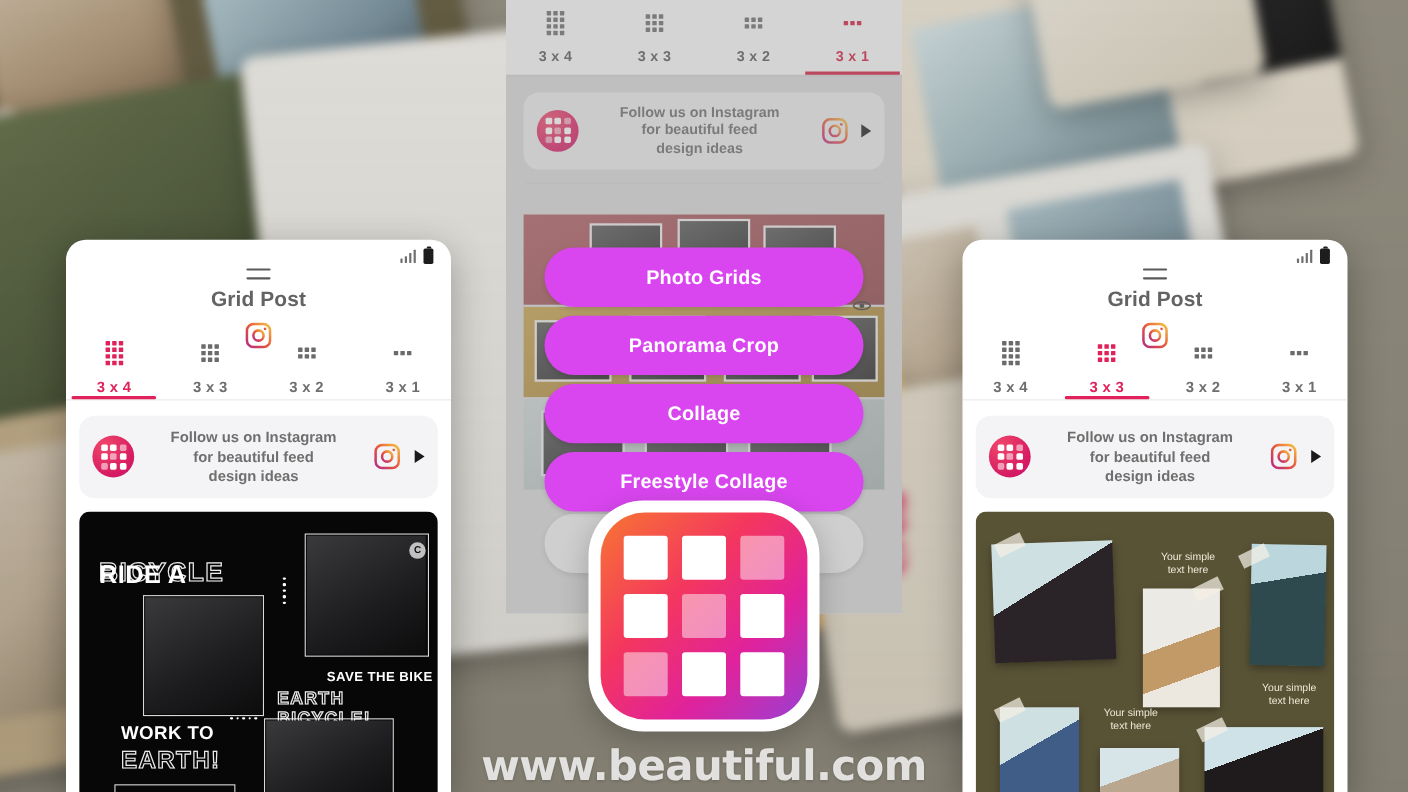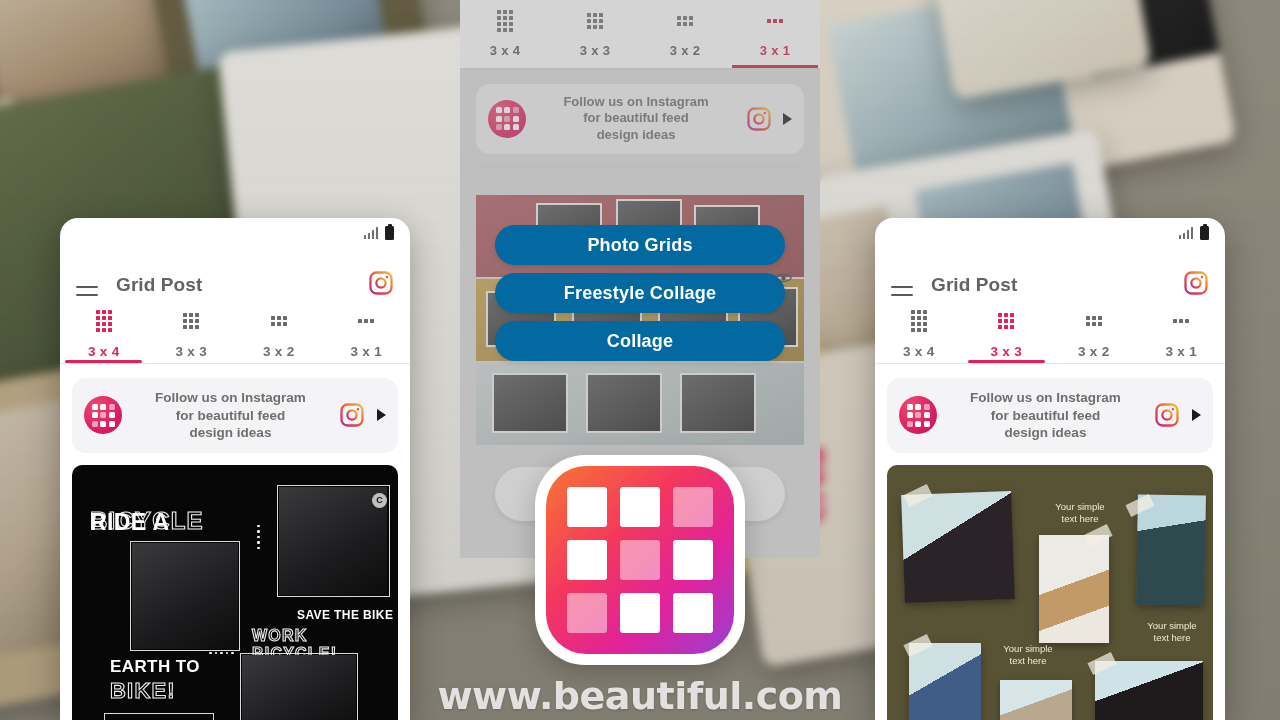--- a/index.html
+++ b/index.html
@@ -81,23 +81,24 @@
     position: relative;
   }
   .batt::before {
     content: ""; position: absolute; top: -2.5px; left: 2.5px;
     width: 4px; height: 2px; background: #1d1d1d; border-radius: 1px 1px 0 0;
   }
 
   .appbar {
     height: 52px;
     display: flex;
-    align-items: flex-end;
+    align-items: center;
     padding: 0 16px;
-    gap: 18px;
+    gap: 8px;
+    flex-direction: column;
   }
   .hamburger { width: 22px; display: flex; flex-direction: column; gap: 6px; cursor: pointer; }
   .hamburger span { display: block; height: 2px; background: #5a5a5a; border-radius: 1px; }
   .appbar-title {
     font-size: 19px; font-weight: 700; color: #636363; letter-spacing: .1px;
     flex: 1;
   }
 
   
   .ig-glyph { width: 26px; height: 26px; flex: 0 0 auto; cursor: pointer; }
@@ -259,22 +260,22 @@
     box-shadow: 0 2px 6px rgba(0,0,0,.12);
   }
 
   
   #menu-stack {
     position: absolute; left: 495px; top: 225px; width: 290px;
     display: flex; flex-direction: column; gap: 8px;
     z-index: 6;
   }
   .menu-btn {
-    height: 40px; border-radius: 27px;
-    background: #0369a1;
+    height: 54px; border-radius: 27px;
+    background: #d946ef;
     color: #fff; font-size: 18px; font-weight: 700;
     display: flex; align-items: center; justify-content: center;
     letter-spacing: .2px; cursor: pointer;
     box-shadow: 0 2px 5px rgba(0,0,0,.12);
   }
 
   
   #app-icon {
     position: absolute; left: 535px; top: 455px;
     width: 210px; height: 210px;
@@ -489,22 +490,23 @@
       <circle cx="12" cy="8" r="3.1" fill="#3b3b3b"></circle>
     </svg>
 
     <div class="c-pill"></div>
   </div>
   <div id="center-dim"></div>
 </div>
 
 <div id="menu-stack">
   <div class="menu-btn">Photo Grids</div>
+  <div class="menu-btn">Panorama Crop</div>
+  <div class="menu-btn">Collage</div>
   <div class="menu-btn">Freestyle Collage</div>
-  <div class="menu-btn">Collage</div>
 </div>
 
 <div class="phone" id="phone-left">
 
   <div class="statusbar">
     <span class="sig">
         <i></i>
         <i></i>
         <i></i>
         <i></i>
@@ -648,24 +650,24 @@
         </div>
       <div class="bk-dots" style="left:137px; top:187px;">
           <i></i>
           <i></i>
           <i></i>
           <i></i>
           <i></i>
         </div>
 
       <div class="bk-txt" style="left:225px; top:143px; font-size:12px;">SAVE THE BIKE</div>
-      <div class="bk-outline" style="left:180px; top:162px; font-size:16px;">WORK  BICYCLE!</div>
-
-      <div class="bk-txt" style="left:38px; top:192px; font-size:17px;">EARTH TO</div>
-      <div class="bk-outline" style="left:38px; top:213px; font-size:22px;">BIKE!</div>
+      <div class="bk-outline" style="left:180px; top:162px; font-size:16px;">EARTH  BICYCLE!</div>
+
+      <div class="bk-txt" style="left:38px; top:192px; font-size:17px;">WORK TO</div>
+      <div class="bk-outline" style="left:38px; top:213px; font-size:22px;">EARTH!</div>
 
       <div class="bk-frame" style="left:168px; top:188px; width:118px; height:80px;"></div>
       <div class="bk-img" style="left:170px; top:190px; width:114px; height:78px;"></div>
       <div class="bk-frame" style="left:32px; top:248px; width:110px; height:20px;"></div>
     </div>
   </div>
 </div>
 
 <div class="phone" id="phone-right">
 

